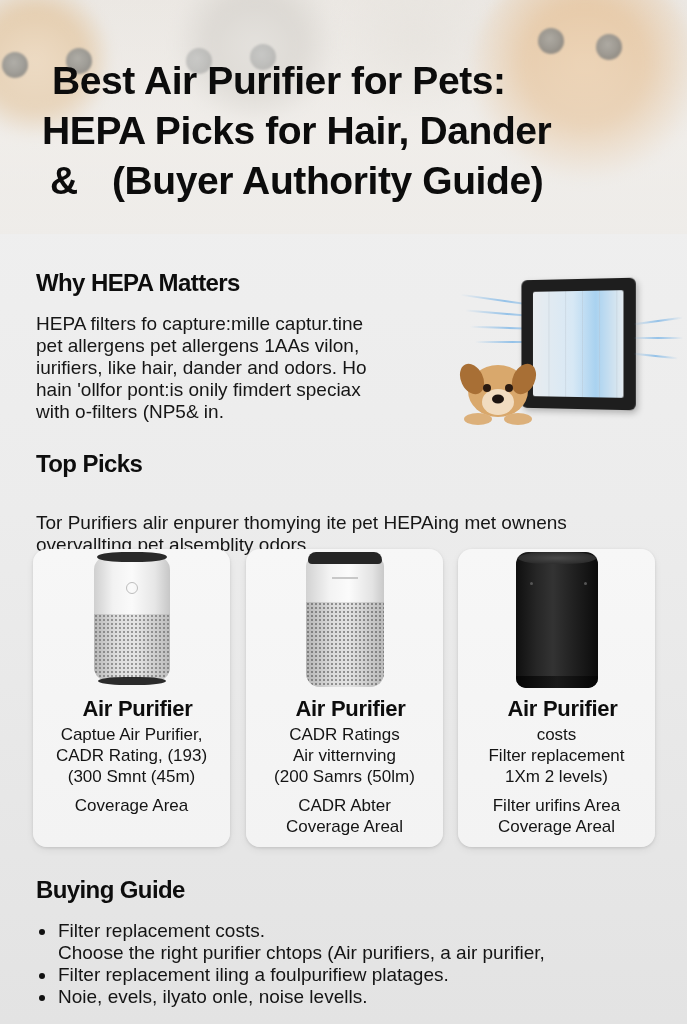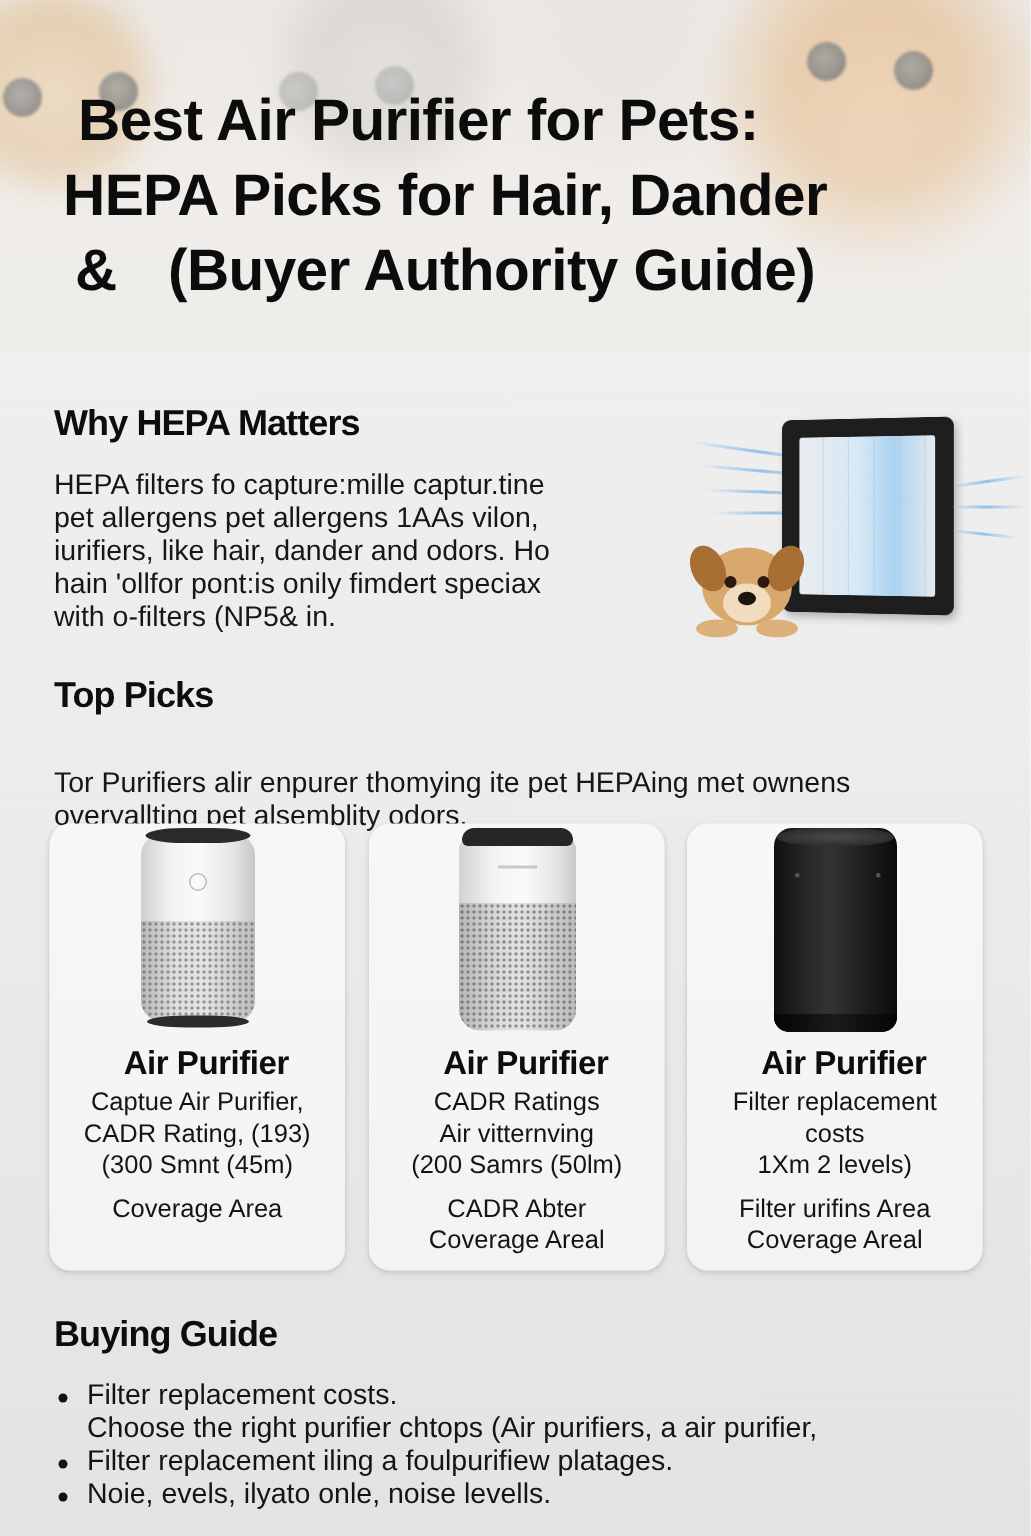--- a/index.html
+++ b/index.html
@@ -258,22 +258,22 @@
   <div class="card">
     <div class="device dev-black">
       <div class="bodyc"></div>
       <div class="top"></div>
       <div class="dot" style="left:14px"></div>
       <div class="dot" style="left:68px"></div>
       <div class="band"></div>
     </div>
     <div class="card-name">Air Purifier</div>
     <div class="card-specs">
+      <span class="line">costs</span>
       <span class="line">Filter replacement</span>
-      <span class="line">costs</span>
       <span class="line">1Xm 2 levels)</span>
       <span class="gap"></span>
       <span class="line">Filter urifins Area</span>
       <span class="line">Coverage Areal</span>
     </div>
   </div>
 </div>
 
 <h2 class="h2" id="guide-title">Buying Guide</h2>
 <ul class="guide-list">

